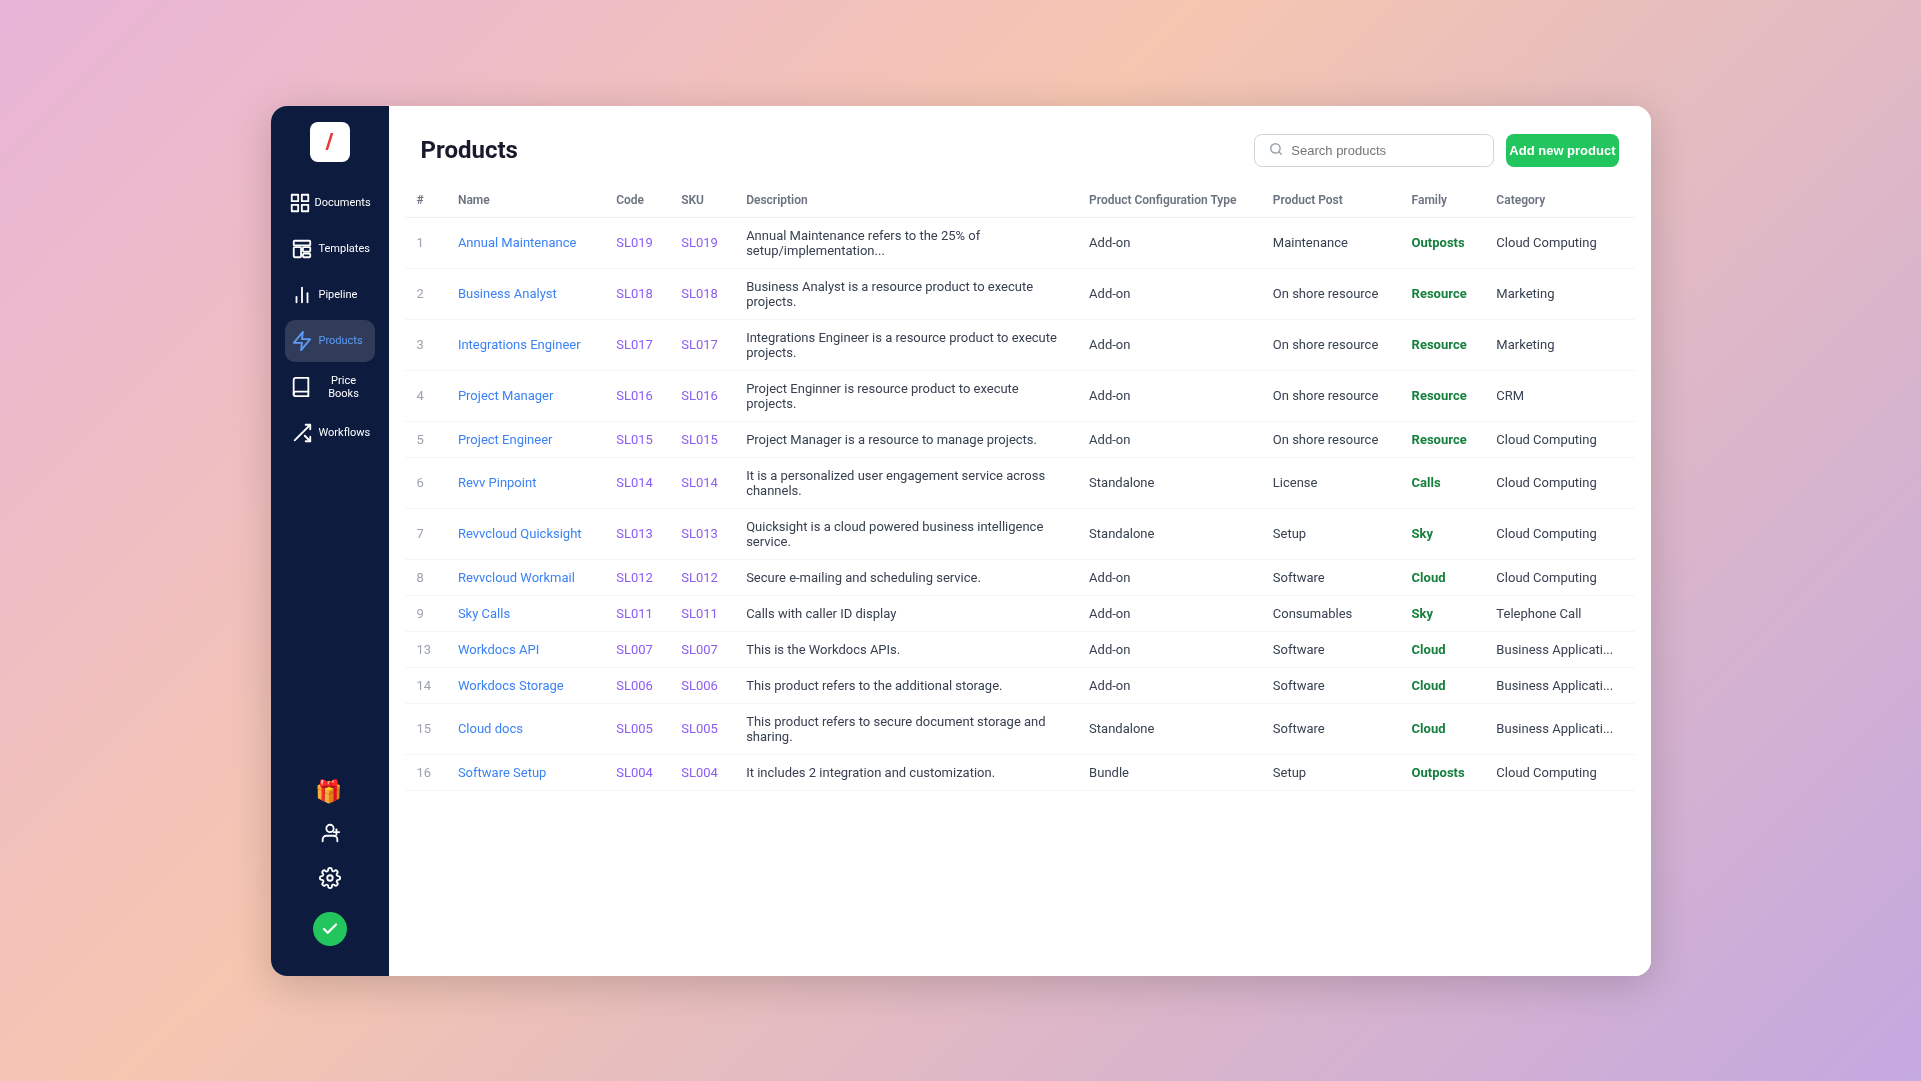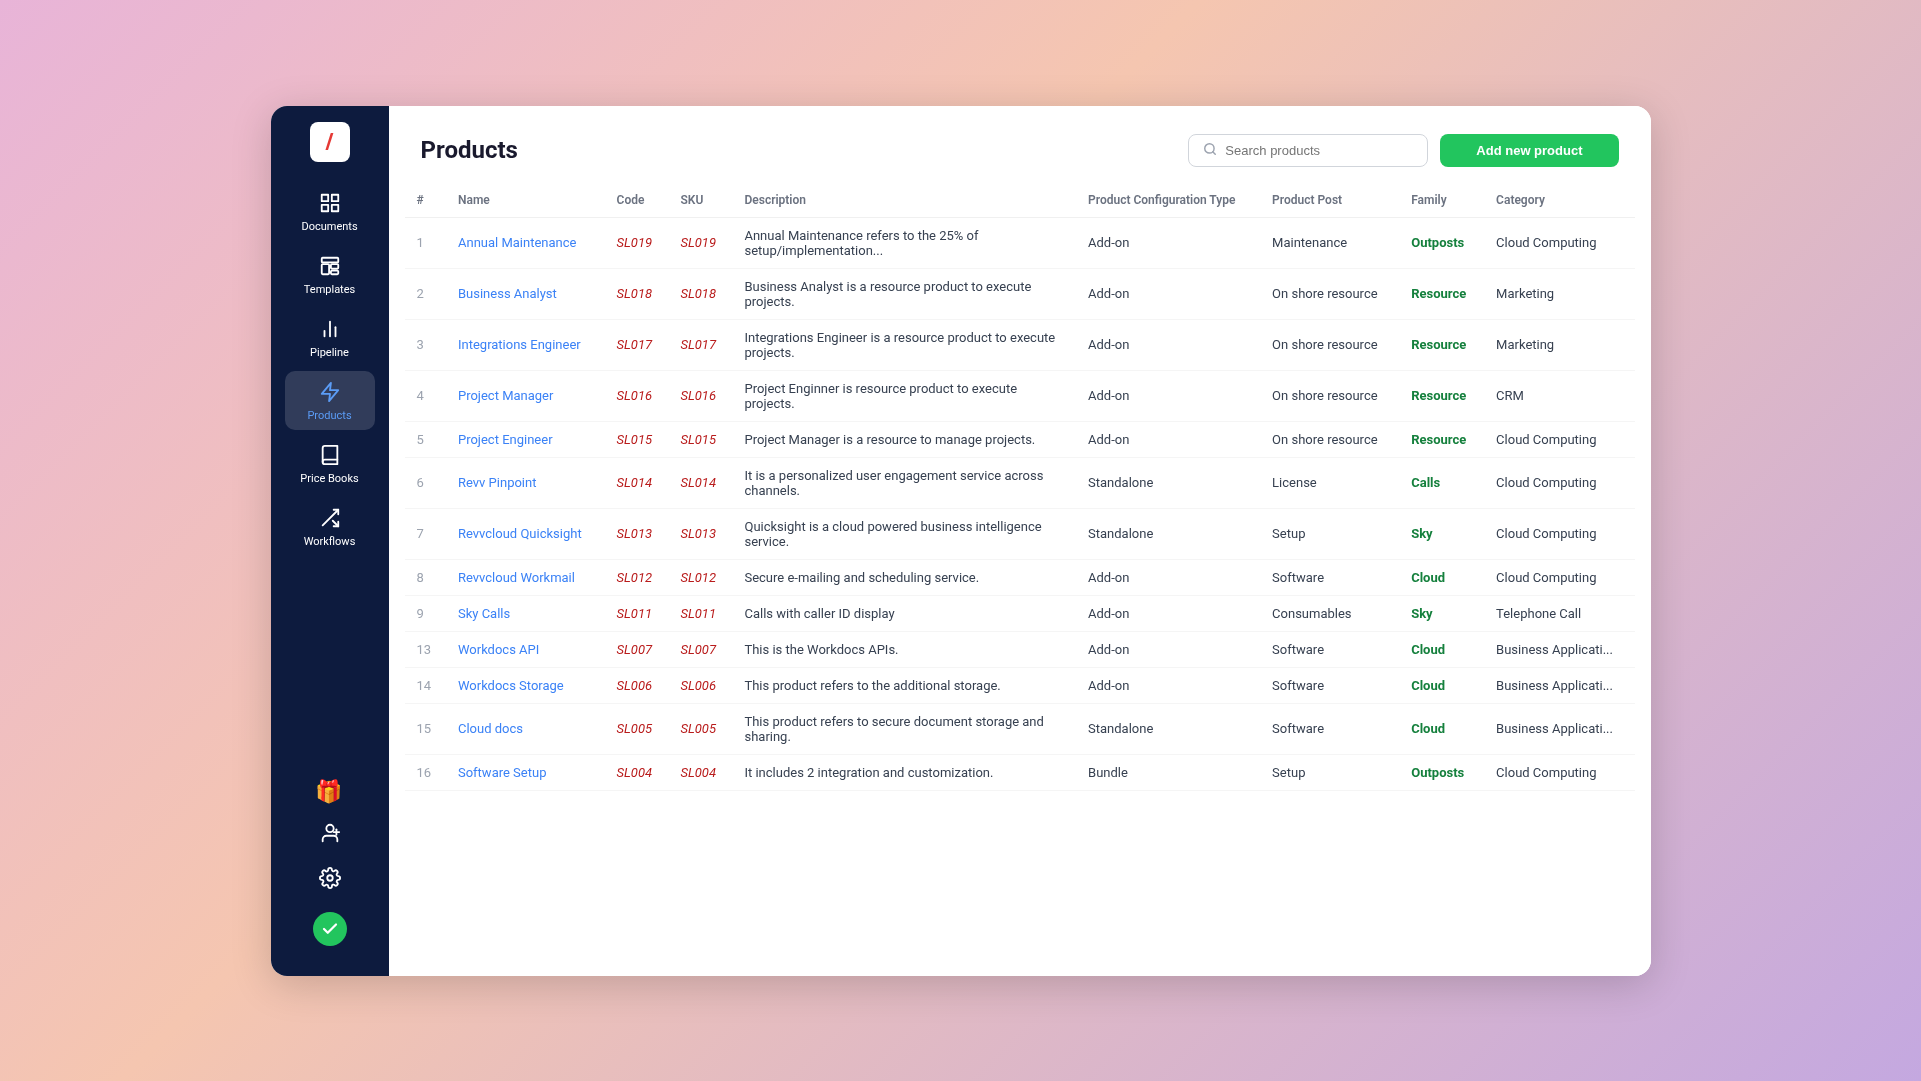--- a/index.html
+++ b/index.html
@@ -45,21 +45,21 @@
     }
     .sidebar-logo span {
       color: #e53935;
       font-size: 22px;
       font-weight: 900;
       line-height: 1;
     }
     .sidebar-item {
       width: 90px;
       display: flex;
-      flex-direction: column;
+      flex-direction: row;
       align-items: center;
       padding: 8px 4px;
       border-radius: 10px;
       cursor: pointer;
       gap: 4px;
     }
     .sidebar-item.active {
       background: rgba(255,255,255,0.15);
     }
     .sidebar-item .icon {
@@ -160,21 +160,21 @@
     }
     .search-icon {
       color: #9ca3af;
       font-size: 14px;
     }
     .add-btn {
       background: #22c55e;
       color: white;
       border: none;
       border-radius: 8px;
-      padding: 9px 36px;
+      padding: 9px 3px;
       font-size: 13px;
       font-weight: 600;
       cursor: pointer;
       white-space: nowrap;
     }
     
     .table-container {
       flex: 1;
       overflow-y: auto;
       padding: 0 16px 16px 16px;
@@ -205,22 +205,21 @@
       font-size: 13px;
     }
     tbody td.num {
       color: #9ca3af;
     }
     tbody td.link {
       color: #3b82f6;
       cursor: pointer;
     }
     tbody td.code {
-      color: #b91c1c;
-      font-style: italic;
+      color: #8b5cf6;
     }
     tbody td.desc {
       color: #374151;
       max-width: 320px;
     }
     tbody td.type {
       color: #374151;
     }
     tbody td.product-type {
       color: #374151;

